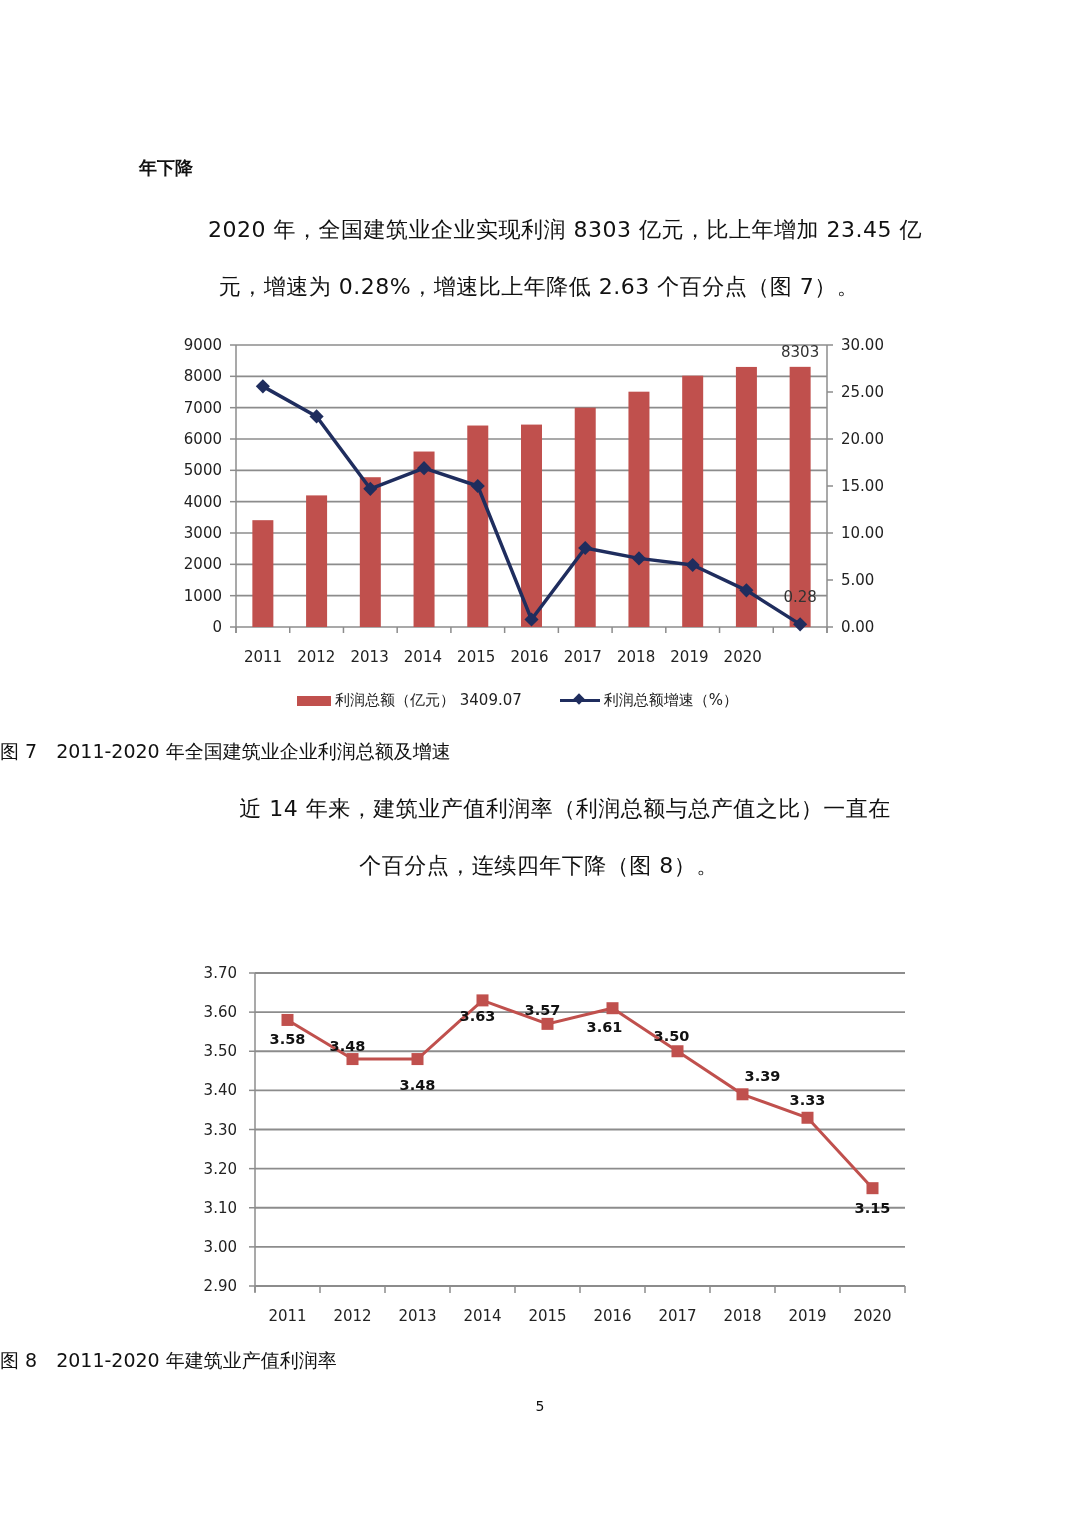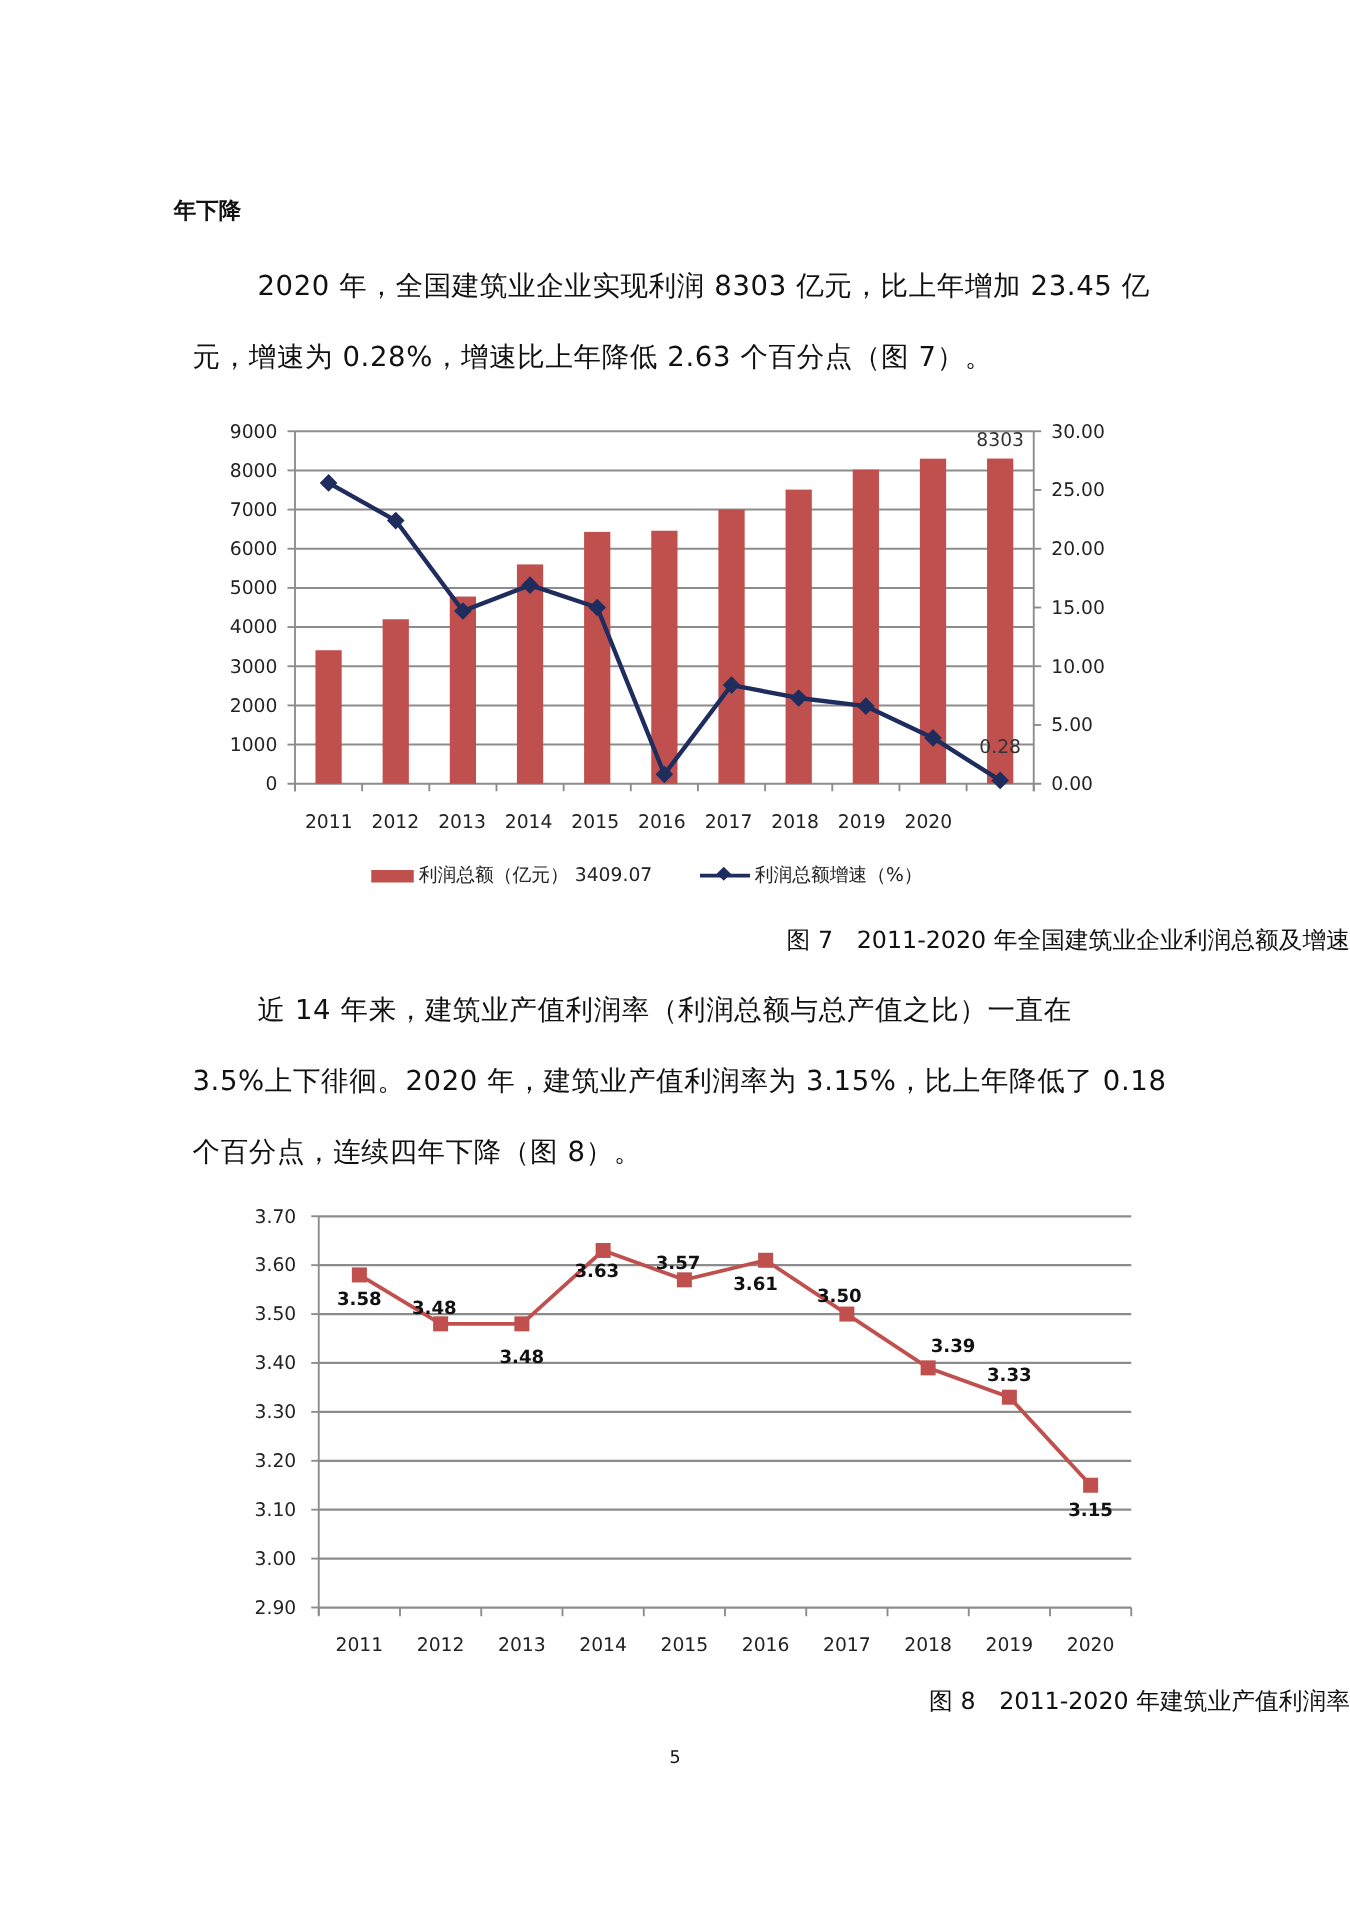--- a/index.html
+++ b/index.html
@@ -1,24 +1,24 @@
 <!DOCTYPE html>
 <html><head>
 <meta charset="utf-8">
 <style>
   html, body { margin: 0; padding: 0; background: #ffffff; }
   body { width: 1080px; height: 1527px; position: relative; overflow: hidden;
          font-family: "DejaVu Sans", "Liberation Sans", sans-serif; color: #111; }
   .heading { position: absolute; left: 139px; top: 156px; font-size: 18px; font-weight: bold; }
-  .para { position: absolute; left: 154px; width: 800px; font-size: 22px; line-height: 57px; letter-spacing: 0.5px; }
+  .para { position: absolute; left: 139px; width: 800px; font-size: 22px; line-height: 57px; letter-spacing: 0.5px; text-align: center; }
   .para .line { display: block; white-space: nowrap; }
   .para .indent { padding-left: 52px; }
   #p1 { top: 201px; }
   #p2 { top: 780px; }
-  .caption { position: absolute; left: 0; width: 1080px; text-align: right; font-size: 19px; }
+  .caption { position: absolute; left: 0; width: 1080px; text-align: left; font-size: 19px; }
   #cap1 { top: 739px; }
   #cap2 { top: 1348px; }
   .pagenum { position: absolute; left: 0; width: 1080px; text-align: center; top: 1398px; font-size: 14px; }
   svg text { font-family: "DejaVu Sans", "Liberation Sans", sans-serif; }
   .legend { position: absolute; top: 691px; left: 297px; font-size: 15px; display: flex; align-items: center; color: #222; }
   .legend .sw-bar { width: 34px; height: 10px; background: #C0504D; display: inline-block; margin-right: 4px; }
   .legend .sw-line { position: relative; width: 40px; height: 3px; background: #1F2D5E; display: inline-block; margin: 0 4px 0 38px; }
   .legend .sw-line::after { content: ""; position: absolute; left: 15px; top: -4px; width: 8px; height: 8px; background: #1F2D5E; transform: rotate(45deg); }
 </style>
 </head>
@@ -131,21 +131,20 @@
   <span class="sw-bar"></span>
   <span>利润总额（亿元） 3409.07</span>
   <span class="sw-line"></span>
   <span>利润总额增速（%）</span>
 </div>
 
 <div id="cap1" class="caption">图 7　2011-2020 年全国建筑业企业利润总额及增速</div>
 
 <div id="p2" class="para">
   <span class="line indent">近 14 年来，建筑业产值利润率（利润总额与总产值之比）一直在</span>
-  <span class="line">3.5%上下徘徊。2020 年，建筑业产值利润率为 3.15%，比上年降低了 0.18</span>
   <span class="line">个百分点，连续四年下降（图 8）。</span>
 </div>
 
 <svg id="chart8" style="position:absolute;left:0;top:0" width="1080" height="1340">
     <line x1="255" x2="905" y1="1286" y2="1286" stroke="#8C8C8C" stroke-width="1.8"></line>
     <line x1="249" x2="255" y1="1286" y2="1286" stroke="#8C8C8C" stroke-width="1.5"></line>
     <text x="237" y="1291" text-anchor="end" font-size="15" fill="#222">2.90</text>
     <line x1="255" x2="905" y1="1246.875" y2="1246.875" stroke="#8C8C8C" stroke-width="1.8"></line>
     <line x1="249" x2="255" y1="1246.875" y2="1246.875" stroke="#8C8C8C" stroke-width="1.5"></line>
     <text x="237" y="1251.875" text-anchor="end" font-size="15" fill="#222">3.00</text>

